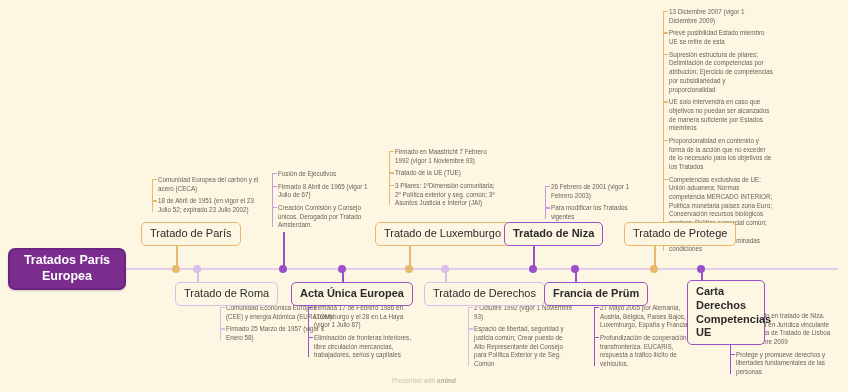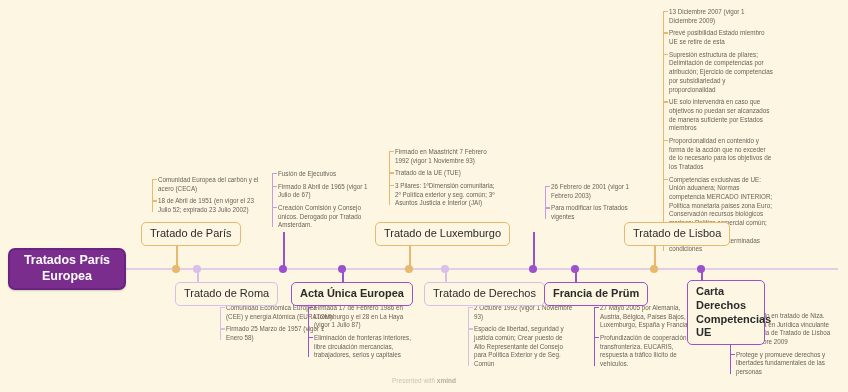--- a/index.html
+++ b/index.html
@@ -160,20 +160,21 @@
   </div>
 
   <div class="details" style="left:545px;top:183px;width:104px;">
     <div class="bracket" style="background:#c79ade;top:3px;bottom:3px;"></div>
     <div class="items">
       <div class="det"><span class="tick" style="background:#c79ade;"></span><span>26 Febrero de 2001 (vigor 1 Febrero 2003)</span></div>
       <div class="det"><span class="tick" style="background:#c79ade;"></span><span>Para modificar los Tratados vigentes</span></div>
     </div>
   </div>
   <div class="stub" style="left:533px;top:232px;height:36px;background:#9b51c9;"></div>
+  <div class="topic strong" style="left:504px;top:222px;border-color:#9b51c9;">Tratado de Niza</div>
   <div class="node-dot" style="left:529px;top:265px;background:#9b51c9;"></div>
 
   <div class="node-dot" style="left:571px;top:265px;background:#9b51c9;"></div>
   <div class="stub" style="left:575px;top:269px;height:16px;background:#9b51c9;"></div>
   <div class="topic strong" style="left:544px;top:282px;border-color:#9b51c9;">Francia de Prüm</div>
   <div class="details" style="left:594px;top:304px;width:104px;">
     <div class="bracket" style="background:#9b51c9;top:3px;bottom:3px;"></div>
     <div class="items">
       <div class="det"><span class="tick" style="background:#9b51c9;"></span><span>27 Mayo 2005 por Alemania, Austria, Bélgica, Países Bajos, Luxemburgo, España y Francia</span></div>
       <div class="det"><span class="tick" style="background:#9b51c9;"></span><span>Profundización de cooperación transfronteriza. EUCARIS, respuesta a tráfico ilícito de vehículos.</span></div>
@@ -185,21 +186,21 @@
     <div class="items">
       <div class="det"><span class="tick" style="background:#e8b86d;"></span><span>13 Diciembre 2007 (vigor 1 Diciembre 2009)</span></div>
       <div class="det"><span class="tick" style="background:#e8b86d;"></span><span>Prevé posibilidad Estado miembro UE se retire de esta</span></div>
       <div class="det"><span class="tick" style="background:#e8b86d;"></span><span>Supresión estructura de pilares; Delimitación de competencias por atribución; Ejercicio de competencias por subsidiariedad y proporcionalidad</span></div>
       <div class="det"><span class="tick" style="background:#e8b86d;"></span><span>UE solo intervendrá en caso que objetivos no puedan ser alcanzados de manera suficiente por Estados miembros</span></div>
       <div class="det"><span class="tick" style="background:#e8b86d;"></span><span>Proporcionalidad en contenido y forma de la acción que no exceder de lo necesario para los objetivos de los Tratados</span></div>
       <div class="det"><span class="tick" style="background:#e8b86d;"></span><span>Competencias exclusivas de UE: Unión aduanera; Normas competencia MERCADO INTERIOR; Política monetaria países zona Euro; Conservación recursos biológicos marinos; Política comercial común; Celebración acuerdos internacionales en determinadas condiciones</span></div>
     </div>
   </div>
   <div class="stub" style="left:654px;top:232px;height:36px;background:#e8b86d;"></div>
-  <div class="topic" style="left:624px;top:222px;border-color:#e8b86d;">Tratado de Lisboa</div>
+  <div class="topic" style="left:624px;top:222px;border-color:#e8b86d;">Tratado de Protege</div>
   <div class="node-dot" style="left:650px;top:265px;background:#e8b86d;"></div>
 
   <div class="node-dot" style="left:697px;top:265px;background:#9b51c9;"></div>
   <div class="stub" style="left:701px;top:269px;height:16px;background:#9b51c9;"></div>
   <div class="topic strong wrap" style="left:687px;top:280px;width:78px;border-color:#9b51c9;">Carta Derechos Competencias UE</div>
   <div class="details" style="left:730px;top:312px;width:106px;">
     <div class="bracket" style="background:#9b51c9;top:3px;bottom:3px;"></div>
     <div class="items">
       <div class="det"><span class="tick" style="background:#9b51c9;"></span><span>Proclamado en tratado de Niza. Convertida en Jurídica vinculante con entrada de Tratado de Lisboa en diciembre 2009</span></div>
       <div class="det"><span class="tick" style="background:#9b51c9;"></span><span>Protege y promueve derechos y libertades fundamentales de las personas</span></div>

